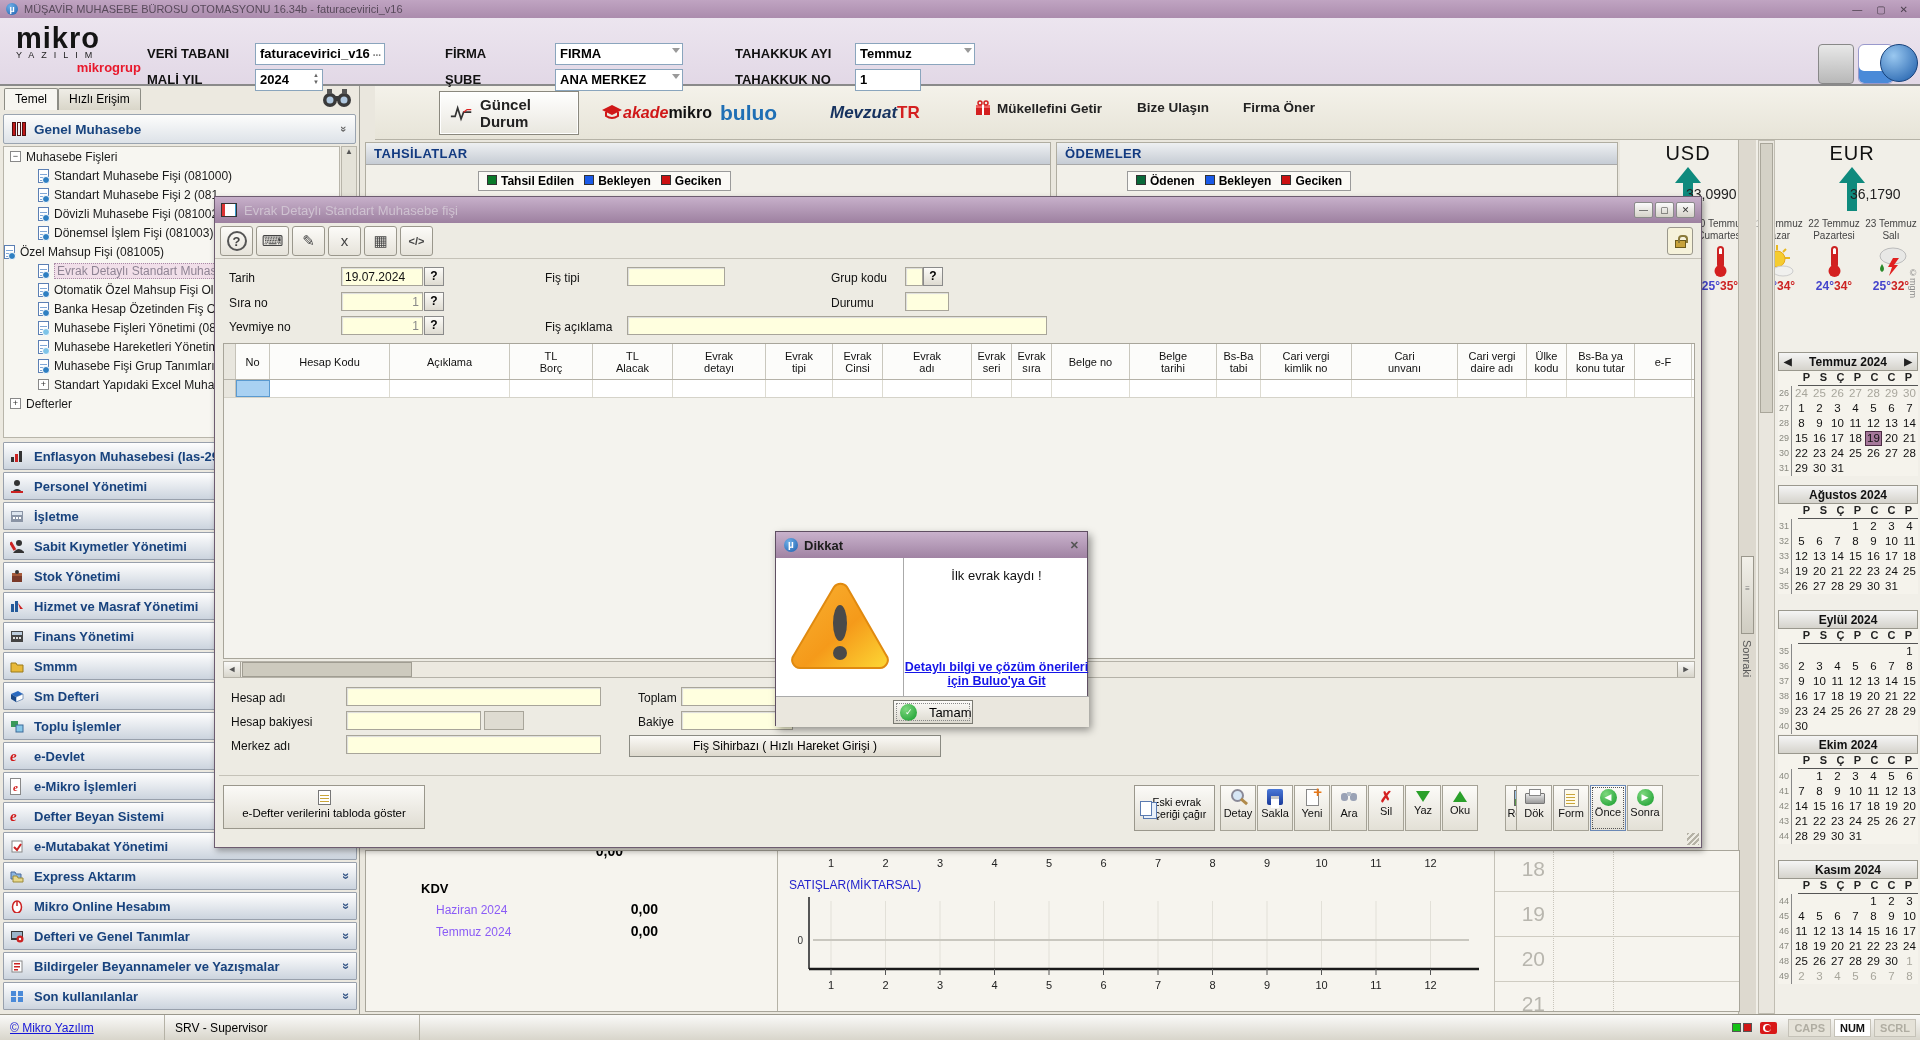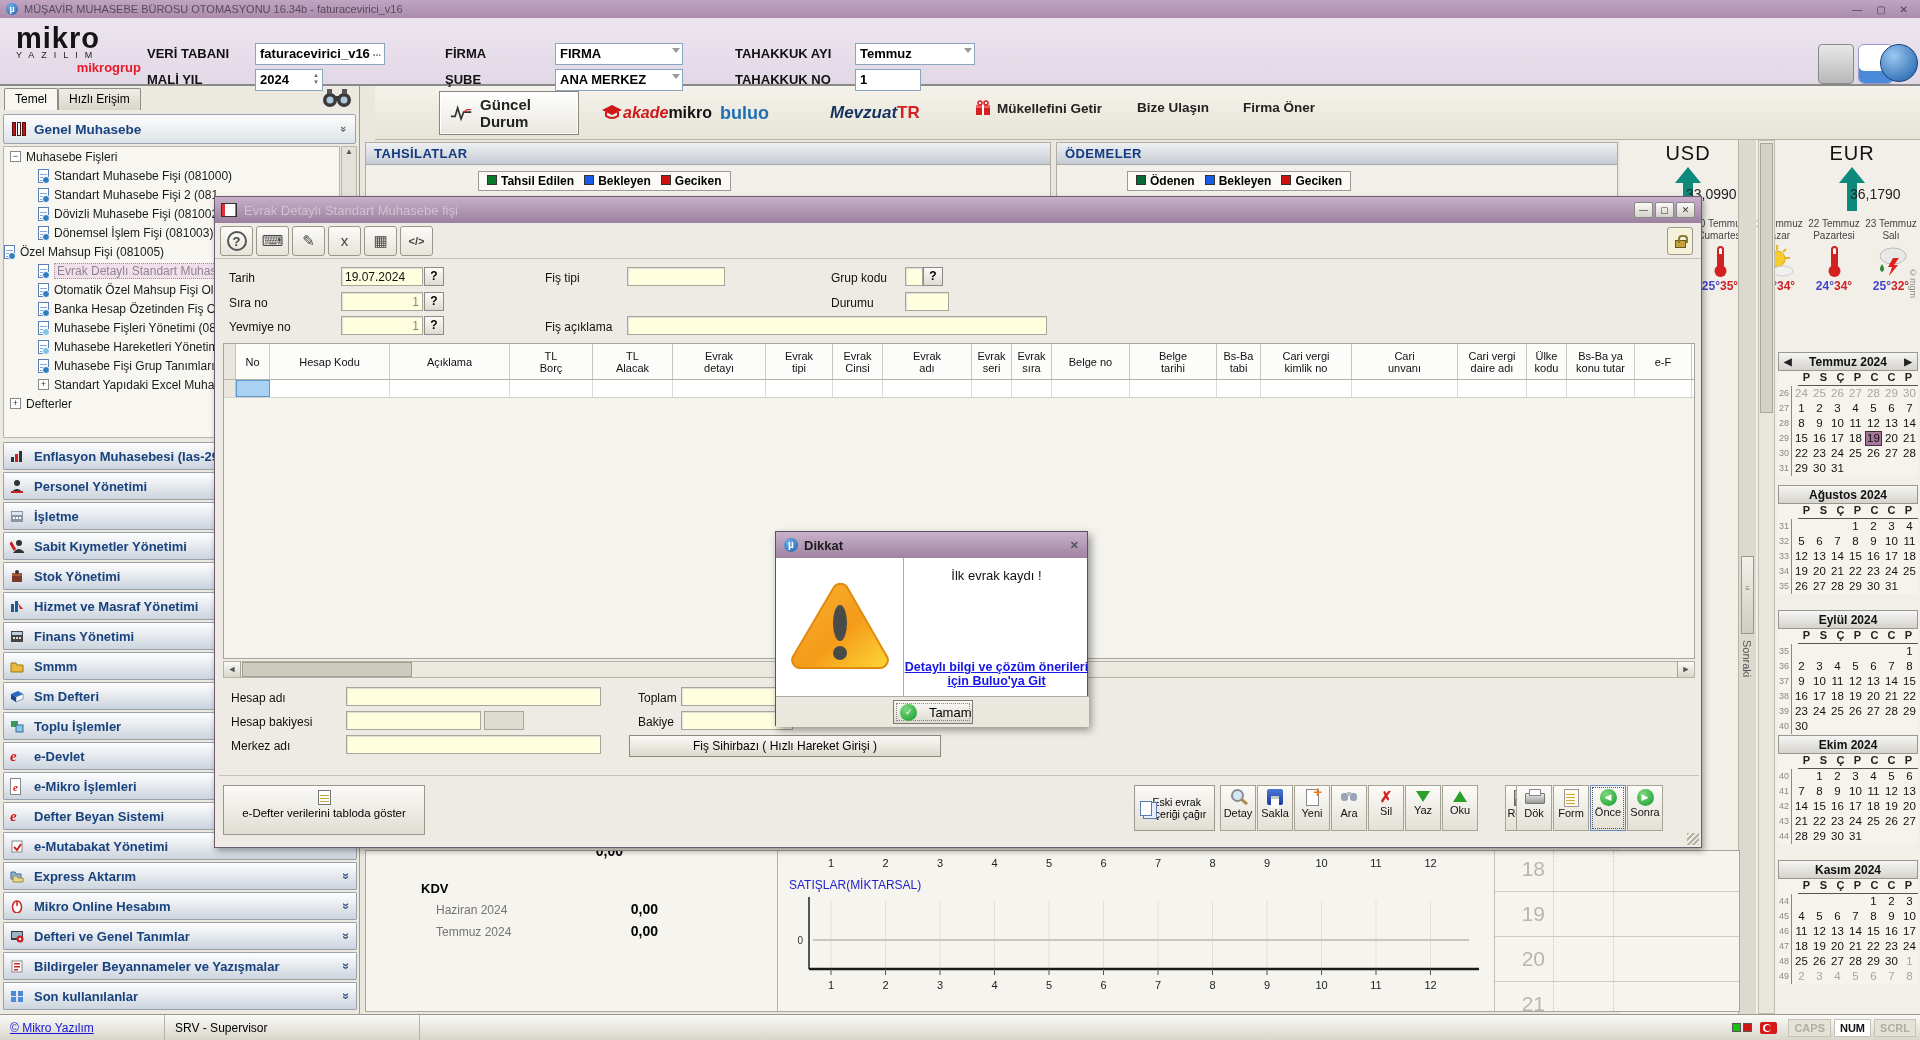--- a/index.html
+++ b/index.html
@@ -83,21 +83,21 @@
 #vscroll{position:absolute;left:1758px;top:140px;width:17px;height:874px;background:#e9e6de;border:1px solid #c0bdb2;z-index:1}
 #vscroll .thumb{position:absolute;left:1px;top:2px;width:13px;height:270px;background:#d4d1c6;border:1px solid #a9a69a}
 #splitter{position:absolute;left:1738px;top:140px;width:18px;height:874px;background:#ddd9cf;border-left:1px solid #b5b2a6;z-index:1}
 #splitter .sthumb{position:absolute;left:2px;top:416px;width:13px;height:78px;background:linear-gradient(#f2f0e9,#cfccc1);border:1px solid #9a978c;font-size:8px;color:#777;text-align:center;line-height:11px;padding-top:26px}
 #splitter .slabel{position:absolute;left:2px;top:500px;font-size:11px;color:#555;writing-mode:vertical-rl}
 
 #bottompanel{position:absolute;left:365px;top:850px;width:1375px;height:162px;background:#f6f4ee;border:1px solid #a8a59a;overflow:hidden;z-index:1}
 #kdvzone{position:absolute;left:0;top:0;width:412px;height:162px;border-right:1px solid #b5b2a6}
 #kdvzone .cutval{position:absolute;top:-8px;left:195px;width:62px;text-align:right;font-weight:bold;font-size:14px}
 #kdvzone .kt{position:absolute;left:55px;top:30px;font-weight:bold;font-size:13px}
-.kdvrow{position:absolute;left:70px;width:200px;font-size:12px;color:#737373}
+.kdvrow{position:absolute;left:70px;width:200px;font-size:12px;color:#8b5cf6}
 .kdvval{position:absolute;left:210px;width:82px;text-align:right;font-weight:bold;font-size:14px}
 #chartzone{position:absolute;left:413px;top:0;width:720px;height:162px}
 #agendazone{position:absolute;left:1128px;top:0;width:247px;height:162px;border-left:1px solid #c5c2b8}
 .ag-num{position:absolute;left:6px;width:44px;text-align:right;font-size:21px;color:#b8b6ae}
 .ag-line{position:absolute;left:0;width:247px;border-top:1px solid #cfccc2}
 .ag-dot{position:absolute;top:0;height:162px;border-left:1px dotted #c9c6bc}
 
 #editor{position:absolute;left:214px;top:196px;width:1488px;height:652px;background:#edebe3;border:1px solid #6d5c70;box-shadow:2px 3px 6px rgba(0,0,0,.35);z-index:50}
 #etitle{height:26px;background:linear-gradient(#c7b0ca,#9d80a0);display:flex;align-items:center;padding:0 6px;color:#cfc2d1;font-size:13px}
 #etitle .eicon{width:16px;height:14px;margin-right:7px;background:linear-gradient(90deg,#d33 0 3px,#fff 3px 13px,#39c 13px);border:1px solid #333}
@@ -121,21 +121,21 @@
 #tdatarow{display:flex;height:18px;background:#fff;border-bottom:1px solid #d5d3c9}
 #tdatarow .rh{width:12px;background:#e8e6de;border-right:1px solid #c5c2b8;flex:none}
 .tdcell{border-right:1px solid #dddbd1;flex:none;height:100%}
 .tdcell.sel{background:#a9d1f2;border:1px solid #5a9ad0}
 #hscroll{position:absolute;left:8px;top:464px;width:1472px;height:17px;background:#ece9e0;border:1px solid #b5b2a8;font-size:9px;color:#555}
 #hscroll .la{position:absolute;left:0;top:0;width:17px;height:15px;background:linear-gradient(#fafaf8,#d8d5cb);border-right:1px solid #a8a59a;text-align:center;line-height:15px}
 #hscroll .ra{position:absolute;right:0;top:0;width:17px;height:15px;background:linear-gradient(#fafaf8,#d8d5cb);border-left:1px solid #a8a59a;text-align:center;line-height:15px}
 #hscroll .ht{position:absolute;left:18px;top:0px;width:170px;height:15px;background:#cdcabe;border:1px solid #a09d92}
 #wizbtn{position:absolute;left:414px;top:538px;width:312px;height:22px;background:linear-gradient(#fbfaf7,#ddd9cd);border:1px solid #8a8a82;font-size:12px;text-align:center;line-height:20px;cursor:pointer}
 #esep{position:absolute;left:4px;top:578px;width:1480px;border-top:1px solid #c5c2b8}
-#edefbtn{position:absolute;left:8px;top:588px;width:202px;height:50px;background:linear-gradient(#fbfaf7,#e0ddd3);border:1px solid #9a978c;font-size:11.5px;text-align:center;padding-top:4px;cursor:pointer}
+#edefbtn{position:absolute;left:8px;top:588px;width:202px;height:44px;background:linear-gradient(#fbfaf7,#e0ddd3);border:1px solid #9a978c;font-size:11.5px;text-align:center;padding-top:4px;cursor:pointer}
 #edefbtn .pic{display:block;width:13px;height:15px;margin:0 auto 2px;background:#fff;border:1px solid #777;background-image:repeating-linear-gradient(#fff 0 2px,#caa63a 2px 3px);background-size:9px 100%;background-repeat:no-repeat;background-position:1px 2px}
 #eskibtn{position:absolute;left:919px;top:588px;width:81px;height:46px;background:linear-gradient(#fbfaf7,#e0ddd3);border:1px solid #9a978c;font-size:10.5px;display:flex;align-items:center;gap:3px;padding:2px;line-height:12px;cursor:pointer}
 .abtn{position:absolute;top:588px;width:36px;height:46px;background:linear-gradient(#fcfbf8,#e3e0d6);border:1px solid #a5a296;font-size:11px;text-align:center;padding-top:3px;cursor:pointer;color:#111}
 .abtn.focus{outline:1px dotted #555;outline-offset:-3px;border-color:#6a88b5}
 .ai{display:block;width:22px;height:18px;margin:0 auto;position:relative}
 .ai-mag::before{content:"";position:absolute;left:4px;top:0;width:9px;height:9px;border:2px solid #8a8a98;border-radius:50%;background:#d6e6f5}
 .ai-mag::after{content:"";position:absolute;left:13px;top:11px;width:8px;height:3px;background:#b08a4a;transform:rotate(40deg)}
 .ai-save::before{content:"";position:absolute;left:3px;top:0;width:16px;height:16px;background:linear-gradient(#4a78d8,#1a3a9a);border-radius:2px}
 .ai-save::after{content:"";position:absolute;left:7px;top:7px;width:8px;height:9px;background:#fff;border-top:3px solid #c8c8c8}
 .ai-new::before{content:"";position:absolute;left:5px;top:0;width:11px;height:15px;background:#fff;border:1px solid #888}
@@ -496,21 +496,21 @@
       <span>Güncel Durum</span>
     </div>
     <div class="brand" style="left:226px">
       <svg width="22" height="18" viewBox="0 0 22 18">
           <polygon points="11,1 21,6 11,11 1,6" fill="#d01818"></polygon>
           <path d="M5 8 v4 q6 4 12 0 v-4" fill="none" stroke="#d01818" stroke-width="2"></path>
         </svg>
       <span style="color:#d01818;font-style:italic;font-weight:bold;font-size:16px">akade</span>
         <span style="color:#111;font-weight:bold;font-size:16px">mikro</span>
     </div>
-    <div class="brand" style="left:345px;font-weight:bold;font-size:18px;color:#1f6fb5">
+    <div class="brand" style="left:345px;font-weight:bold;font-size:21px;color:#1f6fb5">
         <span>buluo</span>
       </div>
     <div class="brand" style="left:455px">
       <span style="color:#16325f;font-weight:bold;font-style:italic;font-size:17px">Mevzuat</span>
         <span style="color:#d42020;font-weight:bold;font-size:17px">TR</span>
     </div>
     <div class="toolitem" style="left:600px">
       <svg width="16" height="16" viewBox="0 0 16 16">
           <rect x="1" y="5" width="14" height="10" fill="#d42020"></rect>
           <rect x="1" y="5" width="14" height="3" fill="#f06060"></rect>

